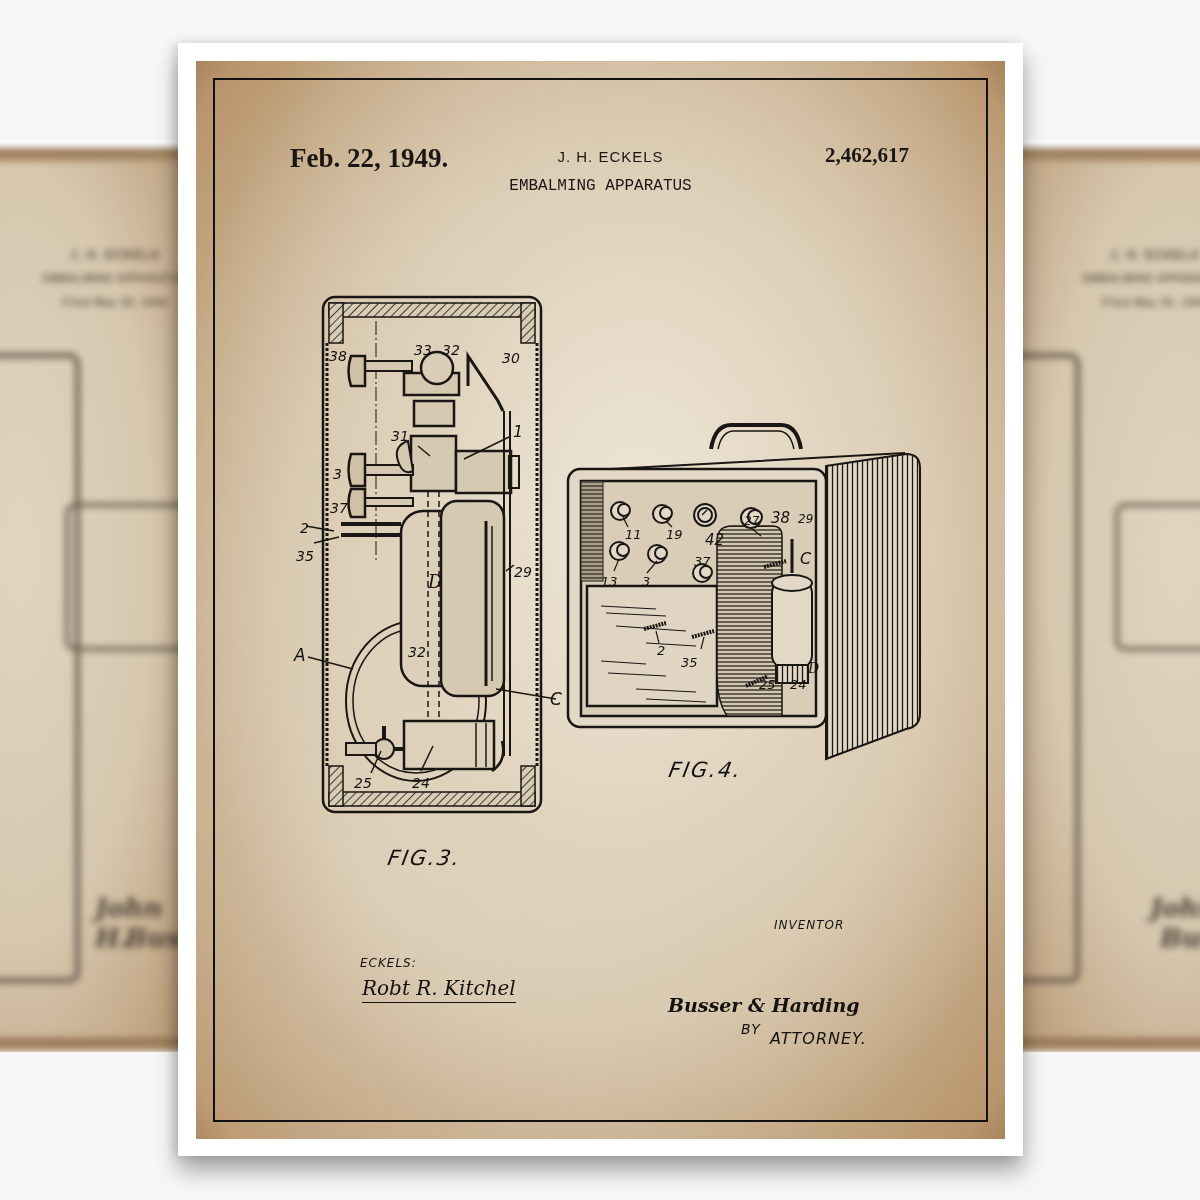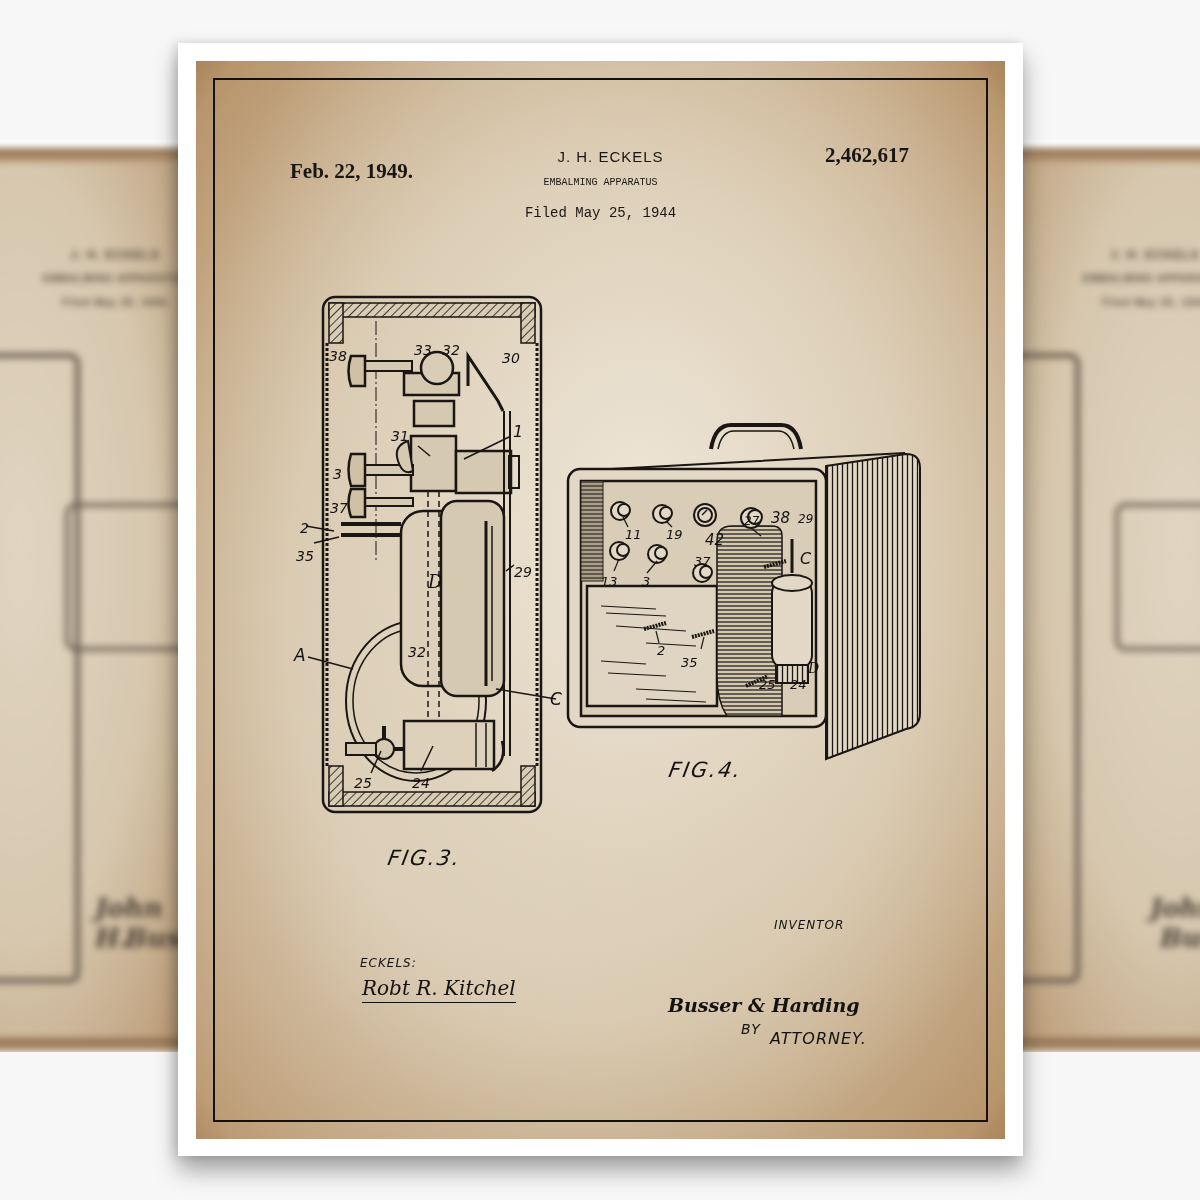--- a/index.html
+++ b/index.html
@@ -18,24 +18,24 @@
 
   .card { position:absolute; left:178px; top:43px; width:845px; height:1113px; background:#fff; box-shadow:0 14px 22px rgba(0,0,0,0.35), -4px 0 10px rgba(0,0,0,0.12); }
   .paper { position:absolute; left:18px; top:18px; width:809px; height:1078px;
     background:
       radial-gradient(ellipse at 55% 42%, rgba(240,232,218,0.9) 0%, rgba(228,216,196,0.6) 40%, rgba(0,0,0,0) 75%),
       radial-gradient(ellipse at 20% 80%, rgba(255,255,255,0.15) 0%, rgba(0,0,0,0) 40%),
       radial-gradient(ellipse at 50% 50%, #ddd0ba 0%, #d3c2a6 55%, #b8956c 95%, #a9845c 100%);
   }
   .border-line { position:absolute; left:17px; top:17px; right:17px; bottom:17px; border:2px solid #121010; }
   .hdr { position:absolute; color:#1a1613; }
-  .hdr-date { left:94px; top:82px; font-family:"Liberation Serif", serif; font-weight:bold; font-size:21px;margin-top:16px; }
+  .hdr-date { left:94px; top:82px; font-family:"Liberation Serif", serif; font-weight:bold; font-size:27px; }
   .hdr-number { right:96px; top:82px; font-family:"Liberation Serif", serif; font-weight:bold; font-size:21px; }
   .hdr-name { left:0; right:0; top:87px; text-align:center; font-family:"Liberation Sans", sans-serif; font-size:15px; letter-spacing:1px;padding-left:20px; }
-  .hdr-title { left:0; right:0; top:116px; text-align:center; font-family:"Liberation Mono", monospace; font-size:10px; }
+  .hdr-title { left:0; right:0; top:116px; text-align:center; font-family:"Liberation Mono", monospace; font-size:16px; }
   .hdr-filed { left:0; right:0; top:144px; text-align:center; font-family:"Liberation Mono", monospace; font-size:14px; }
 
   .drawing { position:absolute; left:0; top:0; }
   .fig-label { position:absolute; font-family:"DejaVu Sans", sans-serif; font-style:italic; font-size:21px; color:#141210; letter-spacing:2px; transform:skewX(-10deg); }
   .hand { position:absolute; font-family:"DejaVu Sans", sans-serif; font-style:italic; color:#141210; }
   .script { position:absolute; font-family:"DejaVu Serif", serif; font-style:italic; color:#141210; }
 </style>
 </head>
 <body>
 
@@ -72,21 +72,20 @@
 </div>
 
 <div class="card">
   <div class="paper">
     <div class="border-line"></div>
 
     <div class="hdr hdr-date">Feb. 22, 1949.</div>
     <div class="hdr hdr-name">J. H. ECKELS</div>
     <div class="hdr hdr-number">2,462,617</div>
     <div class="hdr hdr-title">EMBALMING APPARATUS</div>
-    <div class="hdr hdr-filed">Filed May 25, 1944</div>
 
     <svg class="drawing" width="809" height="1078" viewBox="0 0 809 1078">
       <defs>
         <pattern id="hatch" width="6" height="6" patternUnits="userSpaceOnUse" patternTransform="rotate(45)">
           <rect width="6" height="6" fill="#d9ccb4"></rect>
           <line x1="0" y1="0" x2="0" y2="6" stroke="#1a1613" stroke-width="1.6"></line>
         </pattern>
         <pattern id="vstripes" width="5" height="10" patternUnits="userSpaceOnUse">
           <rect width="5" height="10" fill="#e2d7c4"></rect>
           <line x1="1.5" y1="0" x2="1.5" y2="10" stroke="#1a1613" stroke-width="1.3"></line>

